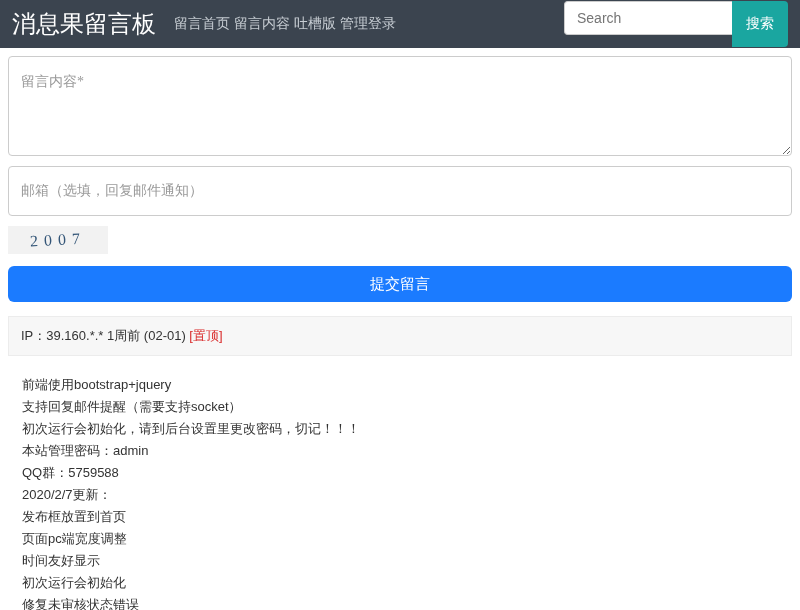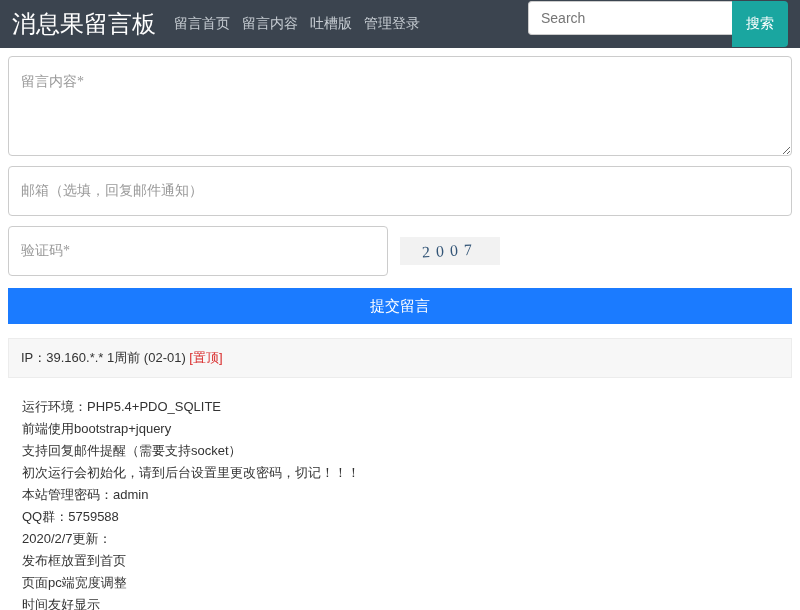--- a/index.html
+++ b/index.html
@@ -1,34 +1,34 @@
 <!DOCTYPE html>
 <html><head>
 <meta charset="utf-8">
 <style>
 * { box-sizing: border-box; margin: 0; padding: 0; }
 body { font-family: "Helvetica Neue", Helvetica, Arial, "Microsoft YaHei", sans-serif; font-size: 14px; color: #333; background: #fff; width: 800px; }
 .navbar { background: #3b444f; display: flex; align-items: center; padding: 0 12px; height: 48px; }
 .brand { color: #fff; font-size: 24px; font-weight: 500; margin-right: 18px; }
-.nav-links { display: flex; gap: 12px; flex: 1; }
+.nav-links { display: flex; gap: 4px; flex: 1; }
 .nav-links a { color: #c6ccd2; text-decoration: none; font-size: 14px; cursor: pointer; }
 .search-group { display: flex; align-items: stretch; }
-.search-input { width: 204px; height: 34px; padding: 6px 12px; border: 1px solid #ccc; border-right: none; border-radius: 4px 0 0 4px; font-size: 14px; color: #555; outline: none; }
+.search-input { width: 168px; height: 34px; padding: 6px 12px; border: 1px solid #ccc; border-right: none; border-radius: 4px 0 0 4px; font-size: 14px; color: #555; outline: none; }
 .search-btn { background: #1aa6a0; color: #fff; border: none; padding: 14px 14px; font-size: 14px; border-radius: 0 4px 4px 0; cursor: pointer; }
 .container { padding: 8px; }
 .form-control { width: 100%; padding: 16px 12px; border: 1px solid #ccc; border-radius: 4px; font-size: 14px; color: #555; font-family: Liberation Serif, serif; outline: none; background: #fff; }
 .form-control::placeholder { color: #999; }
 .textarea { height: 100px; resize: vertical; margin-bottom: 10px; display: block; }
 .input-row { margin-bottom: 10px; }
 .captcha-row { display: flex; gap: 12px; align-items: center; margin-bottom: 12px; }
 .captcha-row .form-control { flex: 0 0 380px; }
 .captcha-img { width: 100px; height: 28px; background: #f2f2f2; display: flex; align-items: center; justify-content: center; font-family: "Comic Sans MS", cursive; font-size: 16px; letter-spacing: 6px; color: #335577; position: relative; overflow: hidden; cursor: pointer; }
 .captcha-img::before { content: ""; position: absolute; inset: 0; background-image: radial-gradient(#888 0.5px, transparent 0.5px); background-size: 6px 6px; opacity: 0.35; }
 .captcha-img span { position: relative; transform: rotate(-3deg); }
-.submit-btn { width: 100%; background: #0d6efd; background: #1b7bff; color: #fff; border: none; height: 36px; font-size: 15px; border-radius: 0; cursor: pointer; margin-bottom: 14px; }
+.submit-btn { width: 100%; background: #0d6efd; background: #1b7bff; color: #fff; border: none; height: 36px; font-size: 15px; border-radius: 6px; cursor: pointer; margin-bottom: 14px; }
 .post { }
 .post-meta { background: #f7f7f7; border: 1px solid #ececec; padding: 10px 12px; font-size: 13px; color: #333; }
 .post-meta .pin { color: #d92a2a; }
 .post-body { padding: 18px 14px 10px; font-size: 13px; color: #333; line-height: 22px; }
 </style>
 </head>
 <body>
 
 <div class="navbar">
   <div class="brand">消息果留言板</div>
@@ -46,34 +46,32 @@
 
 <div class="container">
 
   <textarea class="form-control textarea" placeholder="留言内容*" style=""></textarea>
 
   <div class="input-row">
     <input class="form-control" placeholder="邮箱（选填，回复邮件通知）" style="">
   </div>
 
   <div class="captcha-row">
-    <input class="form-control" placeholder="验证码*" style="">
     <div class="captcha-img">
         <span>2007</span>
       </div>
   </div>
 
   <button class="submit-btn">提交留言</button>
 
   <div class="post">
     <div class="post-meta">
       <span>IP：39.160.*.* 1周前 (02-01) </span><span class="pin">[置顶]</span>
     </div>
     <div class="post-body">
-      <div>运行环境：PHP5.4+PDO_SQLITE</div>
       <div>前端使用bootstrap+jquery</div>
       <div>支持回复邮件提醒（需要支持socket）</div>
       <div>初次运行会初始化，请到后台设置里更改密码，切记！！！</div>
       <div>本站管理密码：admin</div>
       <div>QQ群：5759588</div>
       <div>2020/2/7更新：</div>
       <div>发布框放置到首页</div>
       <div>页面pc端宽度调整</div>
       <div>时间友好显示</div>
       <div>初次运行会初始化</div>

